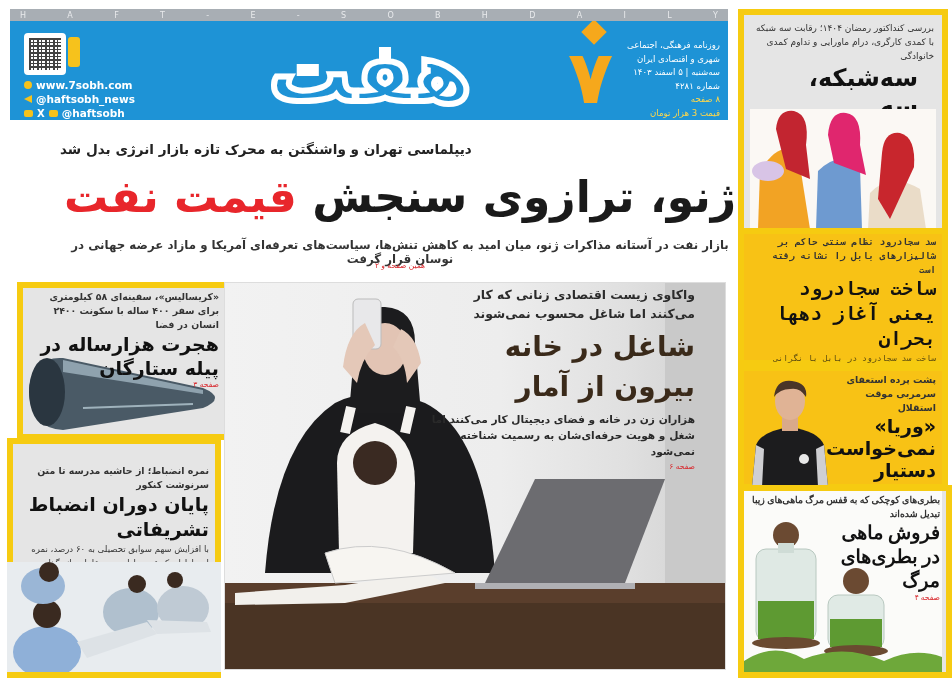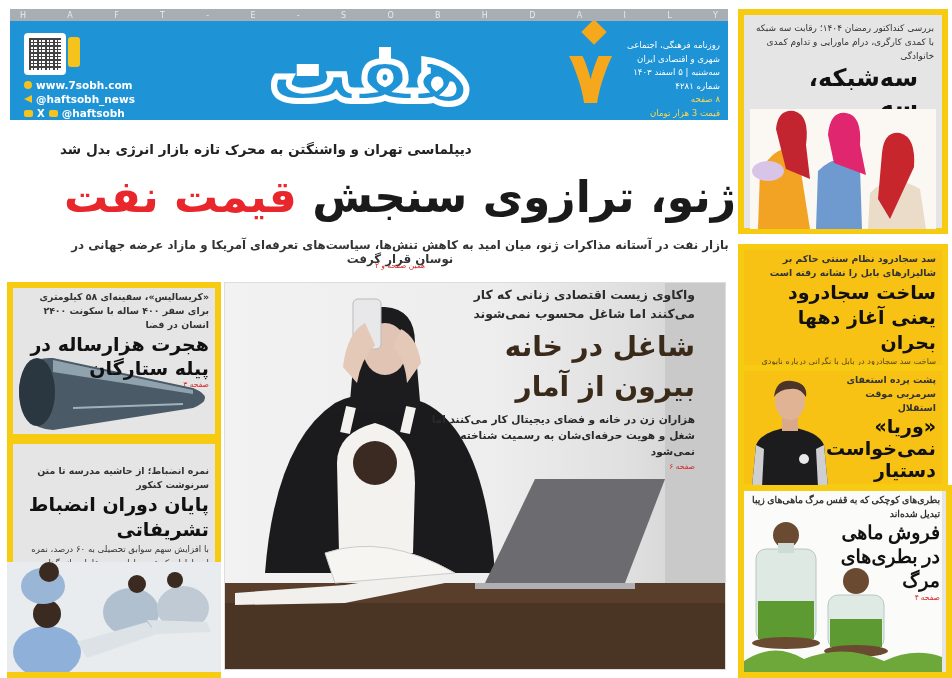--- a/index.html
+++ b/index.html
@@ -38,26 +38,26 @@
 .ybox{position:absolute;border:6px solid #f6cb11;background:#e5e5e5;}
 .ybox.fill{background:#f8c215;}
 .kick{font-size:9.4px;line-height:14px;color:#333;text-align:right;font-weight:bold;}
 .head{font-weight:bold;color:#111;text-align:right;line-height:1.15;}
 .bd{font-size:9.2px;line-height:15px;color:#333;text-align:right;}
 .ref{font-size:7.6px;color:#d8262b;text-align:right;}
 .photo{position:absolute;}
 
 
 #r1{left:738px;top:9px;width:210px;height:225px;}
-#r2{left:738px;top:244px;width:210px;height:138px;}
+#r2{left:738px;top:228px;width:210px;height:138px;font-family:Liberation Mono, monospace;}
 #r3{left:738px;top:365px;width:210px;height:125px;}
 #r4{left:738px;top:485px;width:214px;height:193px;font-family:Liberation Serif, serif;}
 
 
-#l1{left:7px;top:282px;width:214px;height:158px;}
+#l1{left:17px;top:282px;width:214px;height:158px;}
 #l2{left:7px;top:438px;width:214px;height:240px;}
 
 
 #main{position:absolute;left:224px;top:282px;width:502px;height:388px;background:linear-gradient(90deg,#f2f2f2 0%,#ededed 55%,#e0e0e0 80%,#cfcfcf 100%);overflow:hidden;border:1px solid #ddd;}
 #main-text{position:absolute;right:30px;top:2px;width:270px;text-align:right;}
 #main-kick{font-size:12.4px;font-weight:bold;line-height:19px;color:#2b2b2b;}
 #main-head{font-size:28px;font-weight:bold;line-height:40px;color:#3a2a1a;margin-top:4px;}
 #main-body{font-size:10.6px;font-weight:bold;line-height:16px;color:#2a2a2a;margin-top:4px;}
 #main-ref{font-size:7.6px;color:#d8262b;margin-top:3px;}
 </style>

